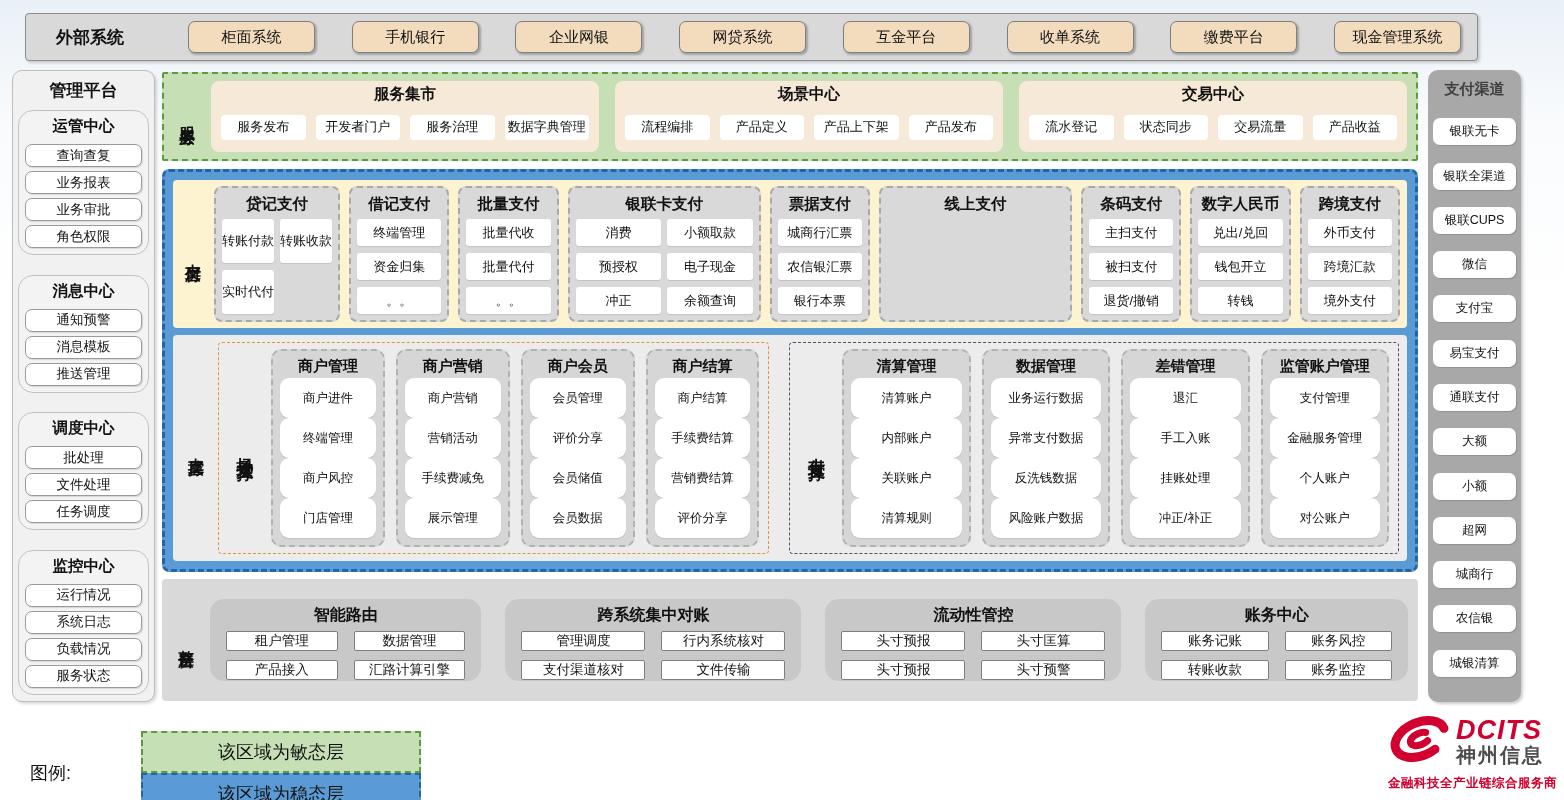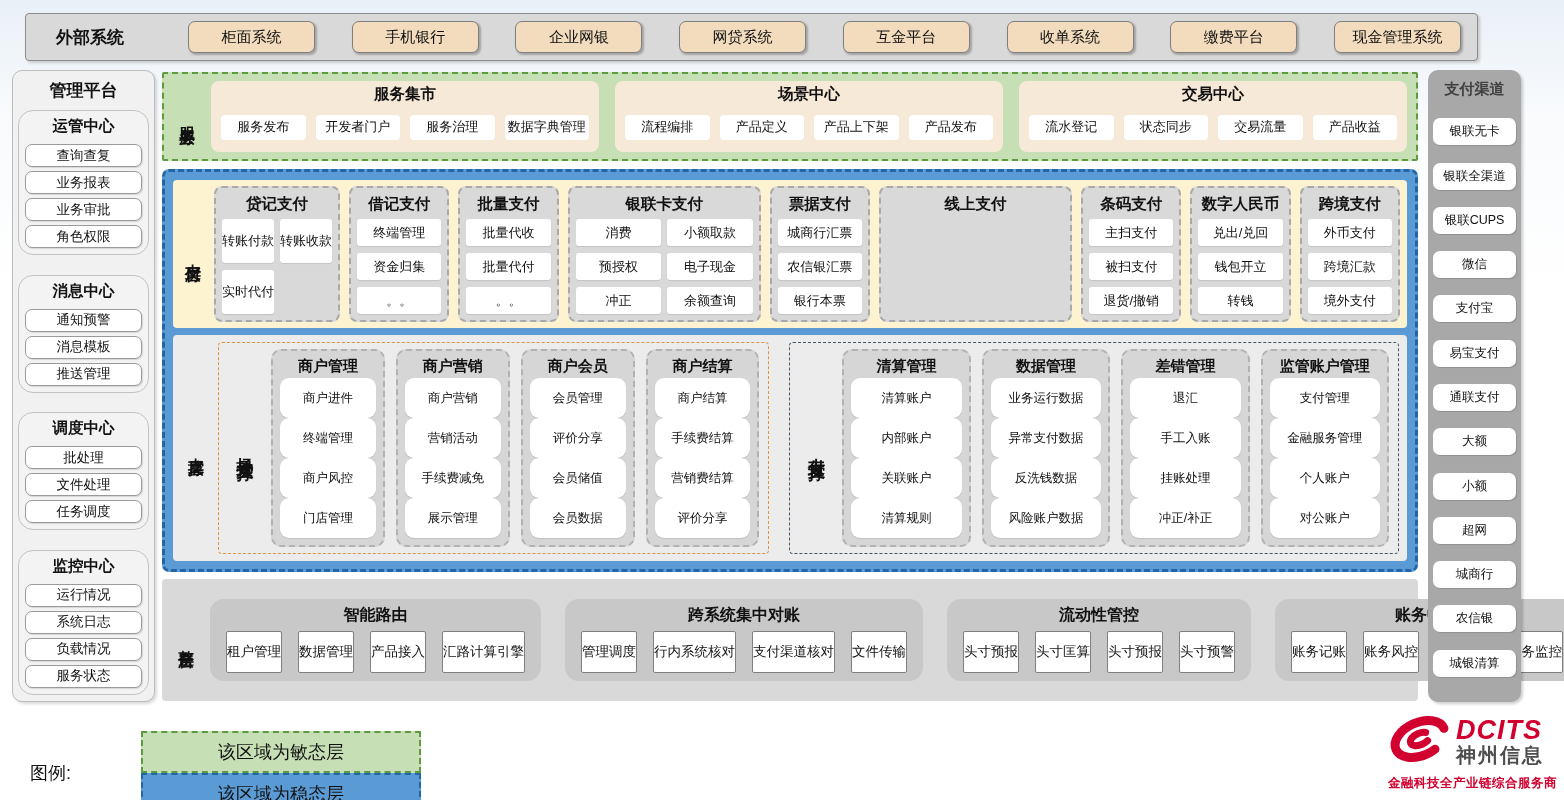--- a/index.html
+++ b/index.html
@@ -123,21 +123,21 @@
   #integration-groups{ flex:1; display:flex; gap:24px; }
   .int-group{
     background:#c8c8c8; border-radius:14px; padding:3px 16px 8px;
     display:flex; flex-direction:column;
   }
   .int-group:nth-child(1){ flex:272 1 0; }
   .int-group:nth-child(2){ flex:300 1 0; }
   .int-group:nth-child(3){ flex:300 1 0; }
   .int-group:nth-child(4){ flex:262 1 0; }
   .int-title{ text-align:center; font-size:16px; font-weight:700; margin:3px 0 5px; }
-  .int-items{ flex:1; display:grid; grid-template-columns:1fr 1fr 1fr 1fr; gap:22px 16px; }
+  .int-items{ flex:1; display:grid; grid-template-columns:1fr 1fr; gap:9px 16px; }
   .int-btn{
     background:#fff; border:1px solid #7f7f7f; border-radius:2px;
     display:flex; align-items:center; justify-content:center; font-size:13.5px; white-space:nowrap;
   }
   
   #channels{
     position:absolute; left:1428px; top:70px; width:93px; height:632px;
     background:#a8a8a8; border-radius:10px; padding:6px 5px 8px;
     display:flex; flex-direction:column; box-shadow:2px 2px 3px rgba(0,0,0,.2);
   }

